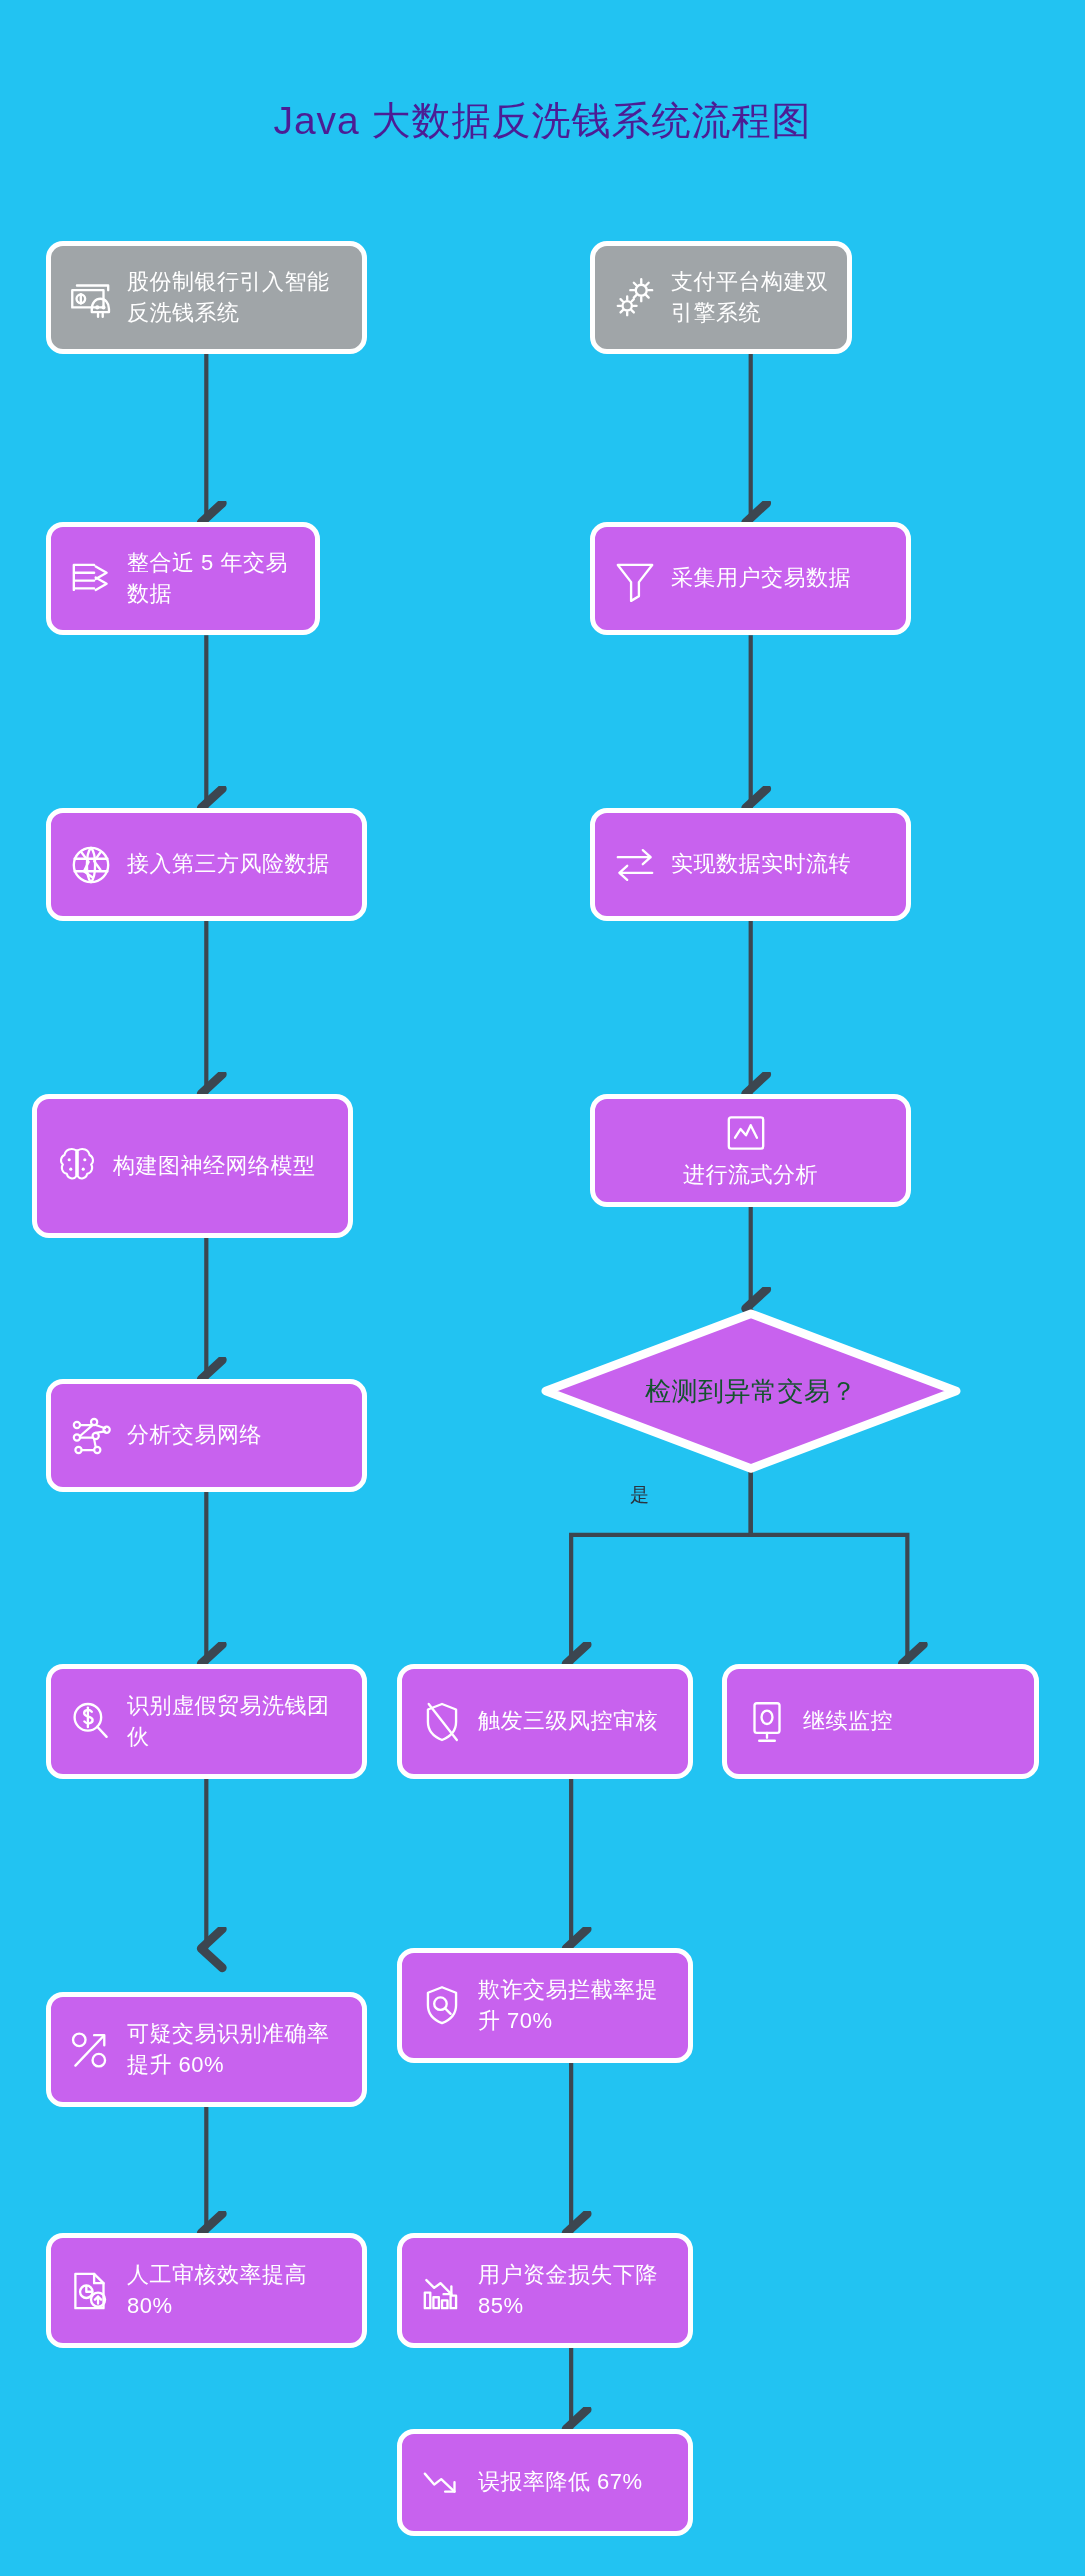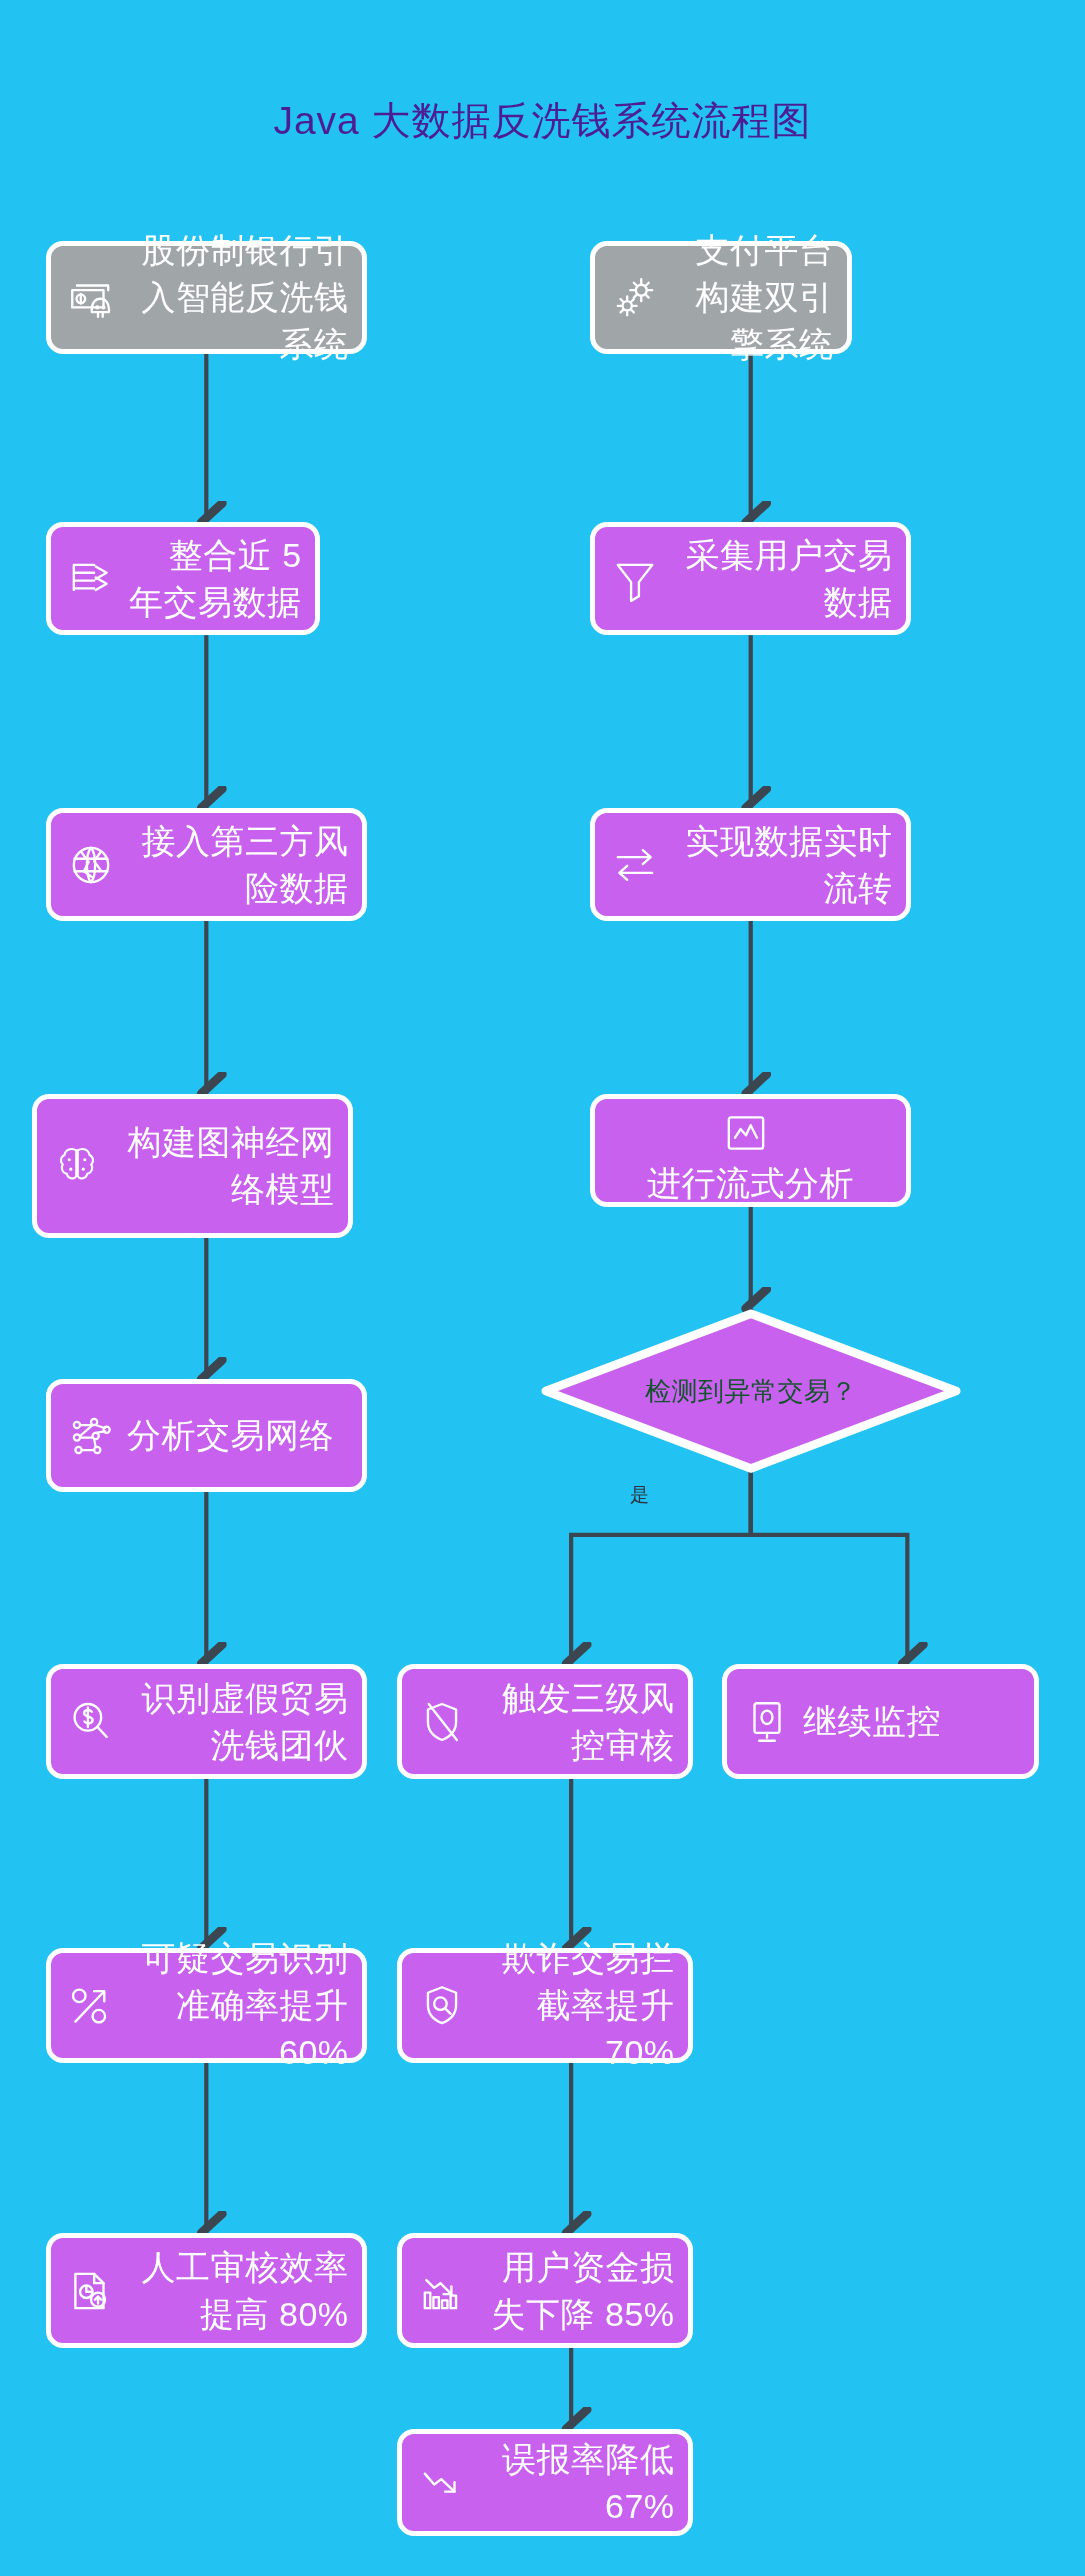--- a/index.html
+++ b/index.html
@@ -29,24 +29,23 @@
     color:#ffffff;
   }
   .node.proc{background:#c862ee;}
   .node.start{background:#a0a5a8;}
   .node .ico{
     flex:0 0 auto;width:53px;height:53px;margin-right:9.6px;
     display:flex;align-items:center;justify-content:center;
   }
   .node .ico svg{width:50px;height:50px;display:block;}
   .node .lbl{
-    font-size:34px;line-height:1.38;
+    font-size:22px;line-height:1.38;
     letter-spacing:0.5px;
     word-break:break-word;
-    text-align:right;
   }
 
   
   .diamond{
     position:absolute;
   }
   .diamond .dshape{
     position:absolute;inset:0;
   }
   .diamond .dtext{
@@ -241,21 +240,21 @@
     <span class="ico">
       <svg viewBox="0 0 64 64" fill="none" stroke="#fff" stroke-width="3" stroke-linecap="round" stroke-linejoin="round">
         <rect x="16" y="8" width="32" height="38" rx="3"></rect>
         <ellipse cx="32" cy="26" rx="7" ry="8.5"></ellipse>
         <path d="M32 46v6M22 56h20"></path>
       </svg>
     </span>
     <span class="lbl">继续监控</span>
   </div>
 
-  <div class="node proc" style="left:46px;top:1948px;width:321px;height:115px;">
+  <div class="node proc" style="left:46px;top:1992px;width:321px;height:115px;">
     <span class="ico">
       <svg viewBox="0 0 64 64" fill="none" stroke="#fff" stroke-width="3" stroke-linecap="round" stroke-linejoin="round">
         <circle cx="17" cy="19" r="8"></circle>
           <circle cx="42" cy="45" r="8"></circle>
         <path d="M12 52 48 14"></path>
           <path d="M36 13h13v13"></path>
       </svg>
     </span>
     <span class="lbl">可疑交易识别准确率提升 60%</span>
   </div>

